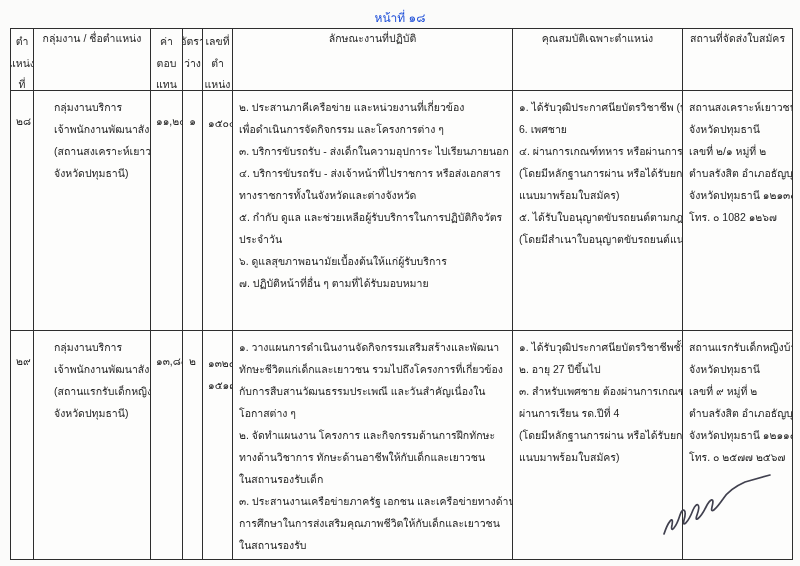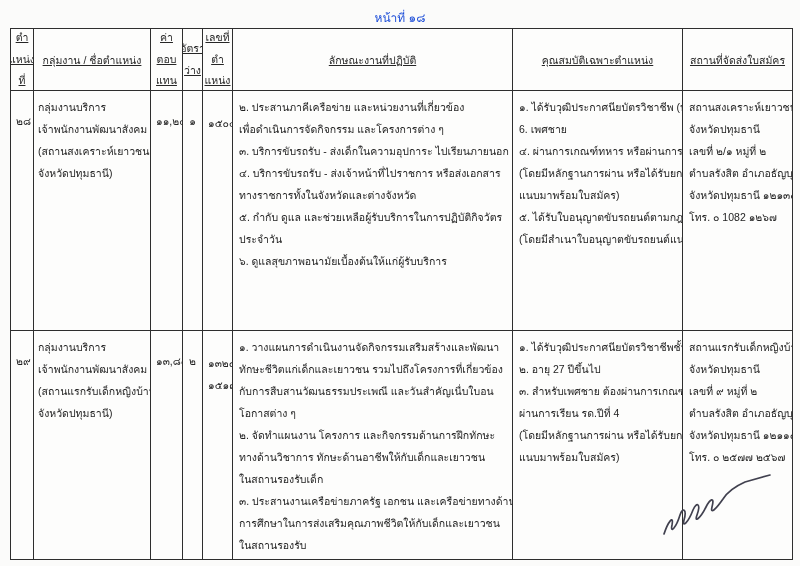--- a/index.html
+++ b/index.html
@@ -32,31 +32,31 @@
     border-right:1px solid #2e2e2e;
     padding:4px 5px;
     overflow:hidden;
     box-sizing:border-box;
     font-size:10.5px;
   }
   .td:last-child{border-right:none;}
   .thead{height:62px;flex:0 0 auto;}
   .thead .td{
     display:flex;flex-direction:column;
-    align-items:center;justify-content:center;
+    align-items:center;
     text-align:center;font-size:10.5px;line-height:14px;
-    padding:2px 2px;color:#262626;text-decoration:underline;
+    padding:2px 2px;color:#262626;
   }
   .row1{height:240px;flex:0 0 auto;}
   .row2{flex:1 1 auto;}
   .tline{line-height:21.5px;white-space:nowrap;}
   .cell-num{padding-top:22px;text-align:center;}
   .cell-num .tline{text-align:center;}
   .cell-name{padding-top:5px;padding-left:4px;}
-  .cell-name .tline{line-height:22px;}
+  .cell-name .tline{line-height:22px;margin-left:16px;}
   .cell-text{padding-top:5px;padding-left:6px;}
   .cell-text .tline{line-height:22px;}
   .signature-svg{
     position:absolute;left:648px;top:468px;width:140px;height:85px;
   }
 </style>
 </head>
 <body>
 
 <div class="page-header">หน้าที่ ๑๘</div>
@@ -104,20 +104,21 @@
       </div>
     <div class="td cell-text">
         <div class="tline">๒. ประสานภาคีเครือข่าย และหน่วยงานที่เกี่ยวข้อง</div>
         <div class="tline">เพื่อดำเนินการจัดกิจกรรม และโครงการต่าง ๆ</div>
         <div class="tline">๓. บริการขับรถรับ - ส่งเด็กในความอุปการะ ไปเรียนภายนอก</div>
         <div class="tline">๔. บริการขับรถรับ - ส่งเจ้าหน้าที่ไปราชการ หรือส่งเอกสาร</div>
         <div class="tline">ทางราชการทั้งในจังหวัดและต่างจังหวัด</div>
         <div class="tline">๕. กำกับ ดูแล และช่วยเหลือผู้รับบริการในการปฏิบัติกิจวัตร</div>
         <div class="tline">ประจำวัน</div>
         <div class="tline">๖. ดูแลสุขภาพอนามัยเบื้องต้นให้แก่ผู้รับบริการ</div>
+        <div class="tline">๗. ปฏิบัติหน้าที่อื่น ๆ ตามที่ได้รับมอบหมาย</div>
       </div>
     <div class="td cell-text">
         <div class="tline">๑. ได้รับวุฒิประกาศนียบัตรวิชาชีพ (ปวช.) ทุกสาขาวิชา</div>
         <div class="tline">6. เพศชาย</div>
         <div class="tline">๔. ผ่านการเกณฑ์ทหาร หรือผ่านการเรียน รด.ปีที่ ๓</div>
         <div class="tline">(โดยมีหลักฐานการผ่าน หรือได้รับยกเว้นการเกณฑ์ทหาร</div>
         <div class="tline">แนบมาพร้อมใบสมัคร)</div>
         <div class="tline">๕. ได้รับใบอนุญาตขับรถยนต์ตามกฎหมาย</div>
         <div class="tline">(โดยมีสำเนาใบอนุญาตขับรถยนต์แนบมาพร้อมใบสมัคร)</div>
       </div>
@@ -141,21 +142,21 @@
       </div>
     <div class="td cell-num">๑๓,๘๐๐</div>
     <div class="td cell-num">๒</div>
     <div class="td cell-num">
         <div class="tline">๑๓๒๐</div>
         <div class="tline">๑๕๑๗</div>
       </div>
     <div class="td cell-text">
         <div class="tline">๑. วางแผนการดำเนินงานจัดกิจกรรมเสริมสร้างและพัฒนา</div>
         <div class="tline">ทักษะชีวิตแก่เด็กและเยาวชน รวมไปถึงโครงการที่เกี่ยวข้อง</div>
-        <div class="tline">กับการสืบสานวัฒนธรรมประเพณี และวันสำคัญเนื่บใบอน</div>
+        <div class="tline">กับการสืบสานวัฒนธรรมประเพณี และวันสำคัญเนื่องใน</div>
         <div class="tline">โอกาสต่าง ๆ</div>
         <div class="tline">๒. จัดทำแผนงาน โครงการ และกิจกรรมด้านการฝึกทักษะ</div>
         <div class="tline">ทางด้านวิชาการ ทักษะด้านอาชีพให้กับเด็กและเยาวชน</div>
         <div class="tline">ในสถานรองรับเด็ก</div>
         <div class="tline">๓. ประสานงานเครือข่ายภาครัฐ เอกชน และเครือข่ายทางด้าน</div>
         <div class="tline">การศึกษาในการส่งเสริมคุณภาพชีวิตให้กับเด็กและเยาวชน</div>
         <div class="tline">ในสถานรองรับ</div>
       </div>
     <div class="td cell-text">
         <div class="tline">๑. ได้รับวุฒิประกาศนียบัตรวิชาชีพชั้นสูง (ปวส.) ทุกสาขาวิชา</div>

